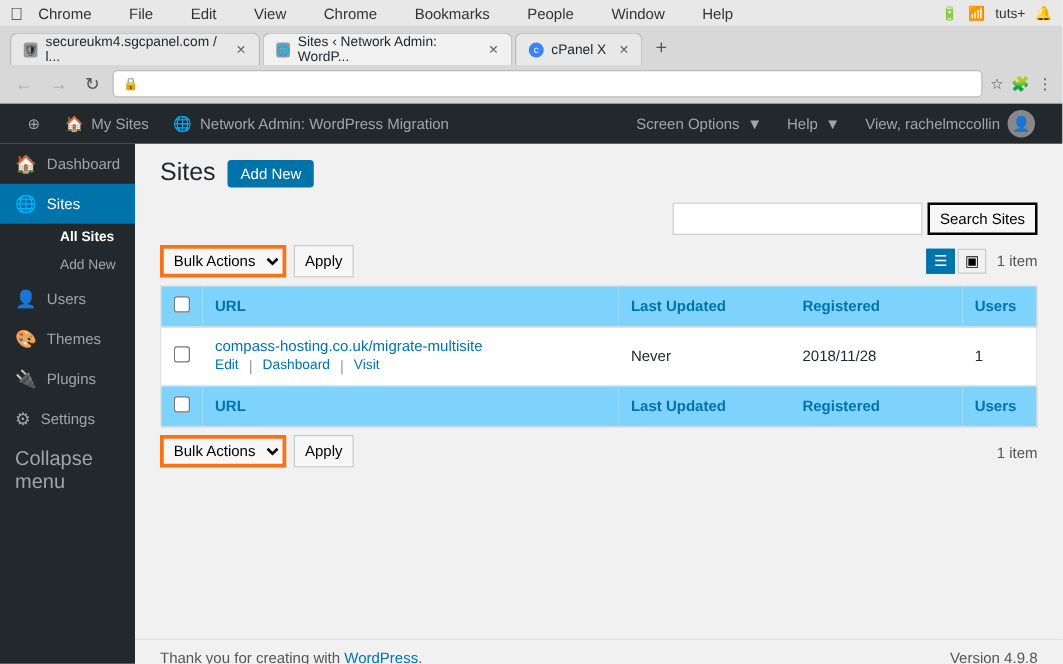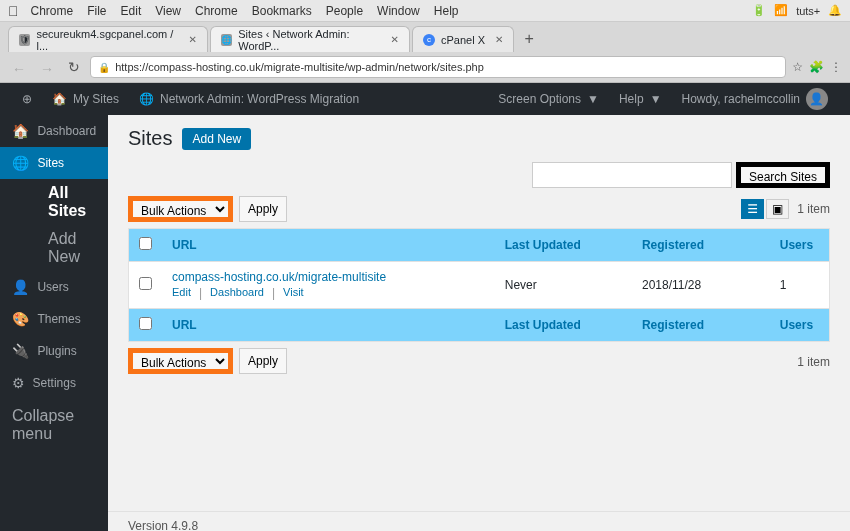--- a/index.html
+++ b/index.html
@@ -13,21 +13,21 @@
       display: flex;
       align-items: center;
       padding: 0 8px;
       font-size: 12px;
       color: #333;
       justify-content: space-between;
     }
     .mac-bar-left { display: flex; align-items: center; gap: 12px; }
     .mac-bar-right { display: flex; align-items: center; gap: 8px; font-size: 11px; }
     .apple-logo { font-size: 14px; }
-    .mac-menu-items { display: flex; gap: 14px; font-size: 12px; font-weight: 500; }
+    .mac-menu-items { display: flex; gap: 30px; font-size: 12px; font-weight: 500; }
 
     
     .browser-chrome {
       background: #d8d8d8;
       border-bottom: 1px solid #bbb;
     }
     .tab-bar {
       height: 30px;
       display: flex;
       align-items: flex-end;
@@ -104,21 +104,21 @@
       font-size: 12px;
       cursor: pointer;
     }
     .sidebar-item.active { background: #0073aa; color: white; }
     .sidebar-item .icon { font-size: 14px; }
     .sidebar-sub { padding-left: 24px; }
     .sidebar-sub-item {
       display: block;
       padding: 5px 12px 5px 24px;
       color: #a0a5aa;
-      font-size: 16px;
+      font-size: 11px;
       cursor: pointer;
     }
     .sidebar-sub-item.active { color: white; font-weight: 600; }
 
     
     .wp-admin-bar {
       background: #23282d;
       color: #a0a5aa;
       height: 32px;
       display: flex;
@@ -175,36 +175,36 @@
     .search-input {
       border: 1px solid #ccc;
       padding: 3px 6px;
       font-size: 12px;
       margin-right: 4px;
       height: 26px;
       width: 200px;
     }
     .search-btn {
       background: #f7f7f7;
-      border: 5px solid #000000;
+      border: 2px solid #000000;
       padding: 3px 8px;
       font-size: 12px;
       cursor: pointer;
       height: 26px;
     }
 
     .bulk-row {
       display: flex;
       align-items: center;
       justify-content: space-between;
       margin-bottom: 6px;
     }
     .bulk-left { display: flex; align-items: center; gap: 6px; }
     .bulk-select {
-      border: 5px solid #f97316;
+      border: 3px solid #f97316;
       padding: 2px 4px;
       font-size: 12px;
       height: 26px;
       background: #f7f7f7;
     }
     .apply-btn {
       background: #f7f7f7;
       border: 1px solid #ccc;
       padding: 3px 8px;
       font-size: 12px;
@@ -316,21 +316,20 @@
     </div>
     <span class="tab-add">+</span>
   </div>
 
   <div class="address-bar">
     <button class="nav-btn" disabled="">←</button>
     <button class="nav-btn" disabled="">→</button>
     <button class="nav-btn">↻</button>
     <div class="url-bar">
       <span class="url-lock">🔒</span>
-      <span>https://compass-hosting.co.uk/migrate-multisite/wp-admin/network/sites.php</span>
     </div>
     <div class="address-bar-right">
       <span>☆</span>
       <span>🧩</span>
       <span>⋮</span>
     </div>
   </div>
 </div>
 
 <div class="wp-admin-bar">
@@ -348,21 +347,21 @@
   <div class="adminbar-right">
     <div class="adminbar-item">
       <span>Screen Options</span>
       <span>▼</span>
     </div>
     <div class="adminbar-item">
       <span>Help</span>
       <span>▼</span>
     </div>
     <div class="adminbar-item">
-      <span>Howdy, rachelmccollin</span>
+      <span>View, rachelmccollin</span>
       <span style="width:22px; height:22px; background:#888; border-radius:50%; display:inline-flex; align-items:center; justify-content:center; font-size:12px; color:white;">👤</span>
     </div>
   </div>
 </div>
 
 <div class="wp-wrapper">
 
   <div class="sidebar">
     <div class="sidebar-item">
       <span class="icon">🏠</span>
@@ -496,16 +495,19 @@
           </select>
           <button class="apply-btn">Apply</button>
         </div>
         <div class="count-right">
           <span class="item-count">1 item</span>
         </div>
       </div>
     </div>
 
     <div class="wp-footer">
+      <span>
+        <span>Thank you for creating with </span><a href="#">WordPress</a><span>.</span>
+      </span>
       <span>Version 4.9.8</span>
     </div>
   </div>
 </div>
 
 </body></html>

